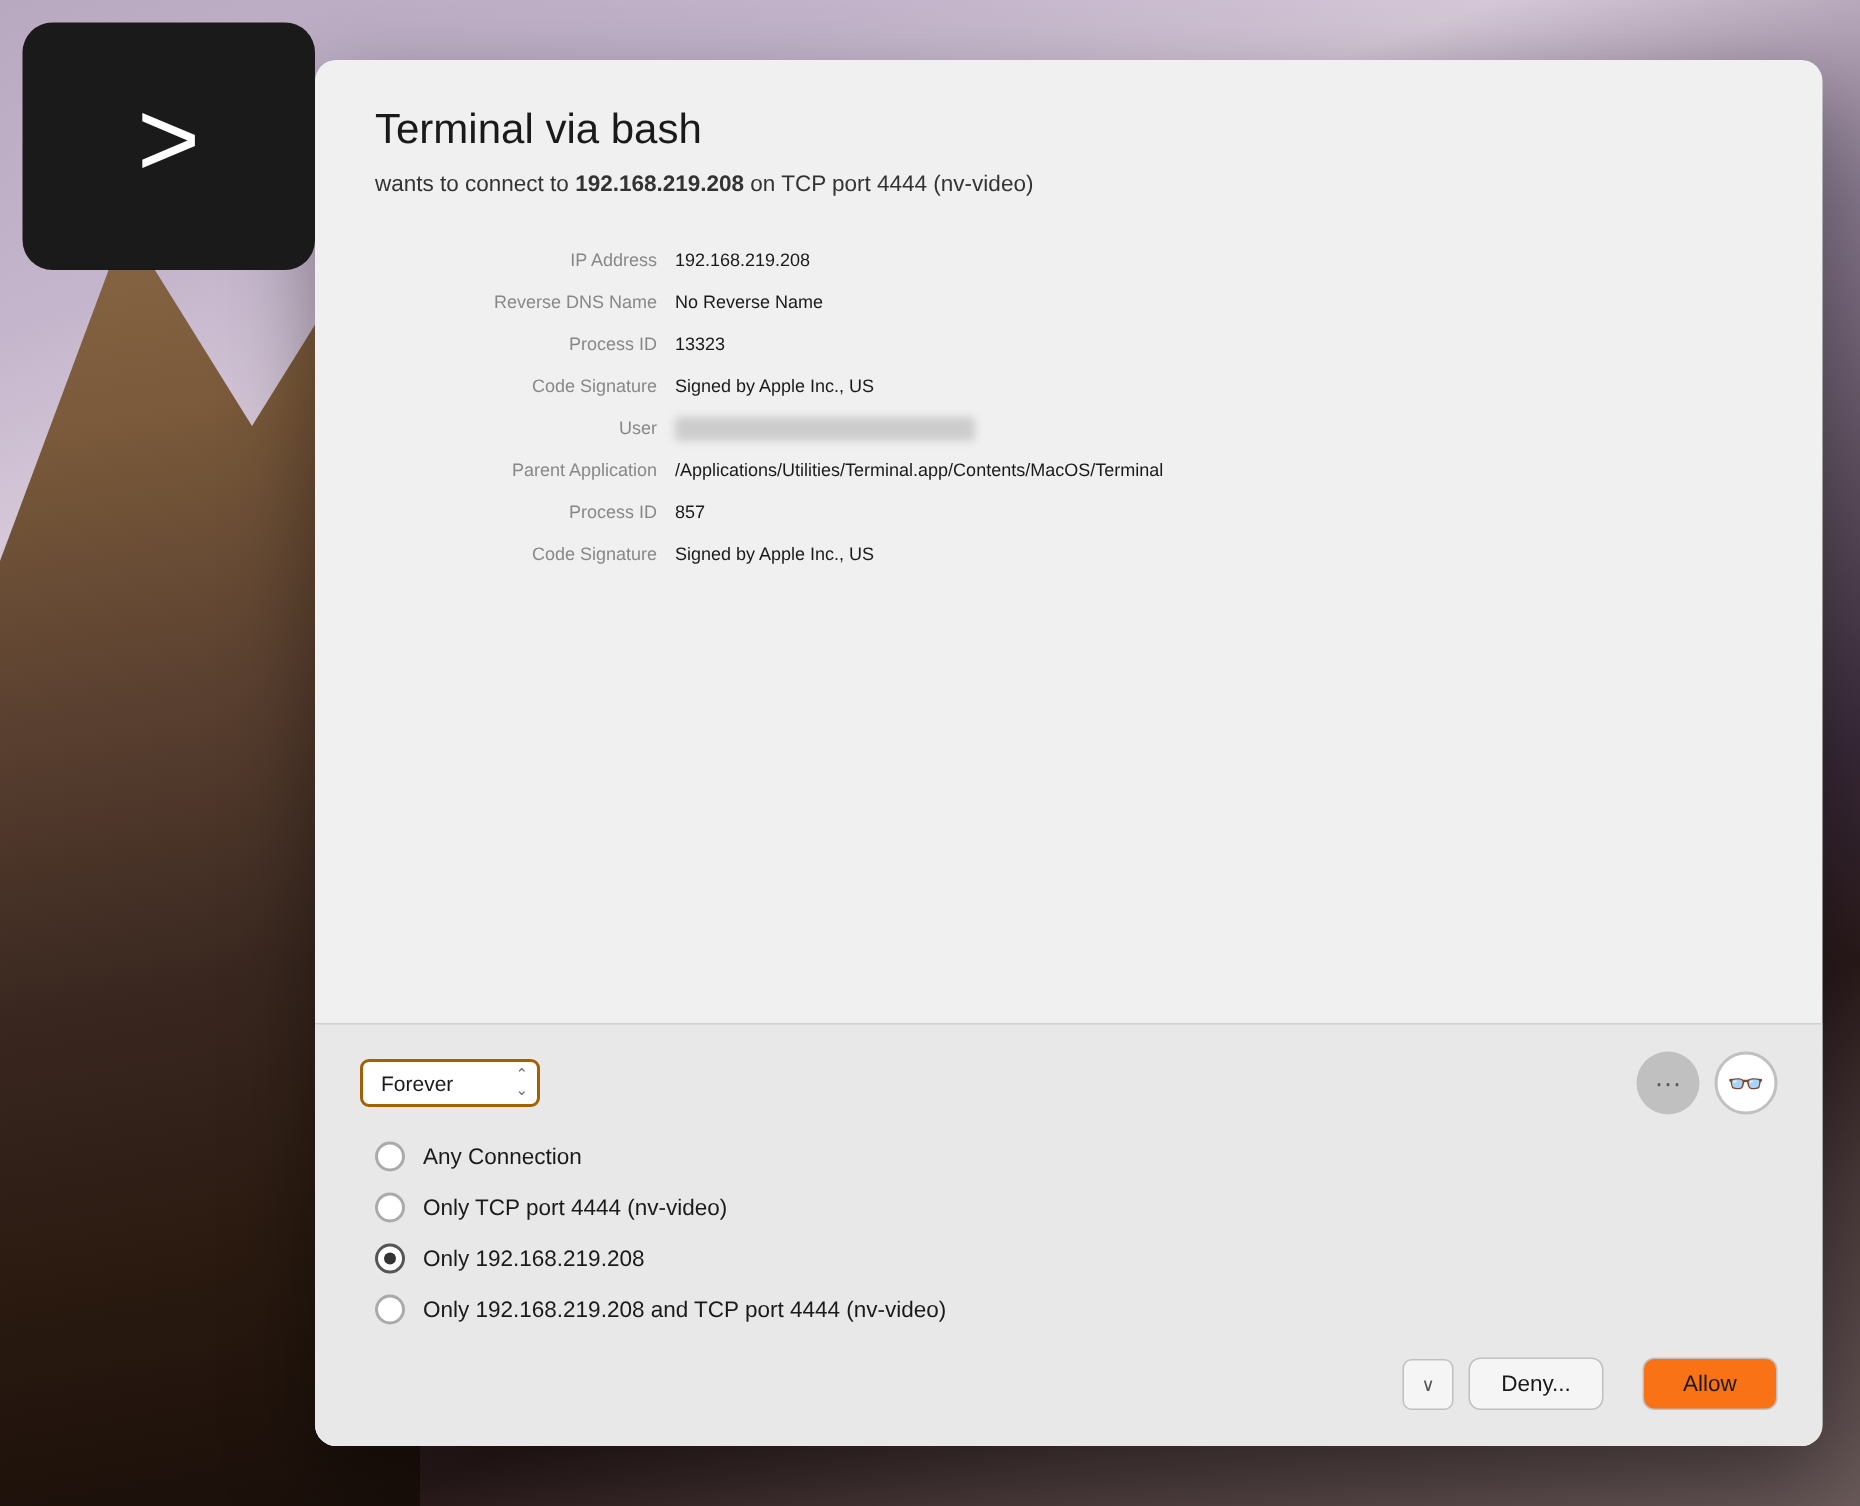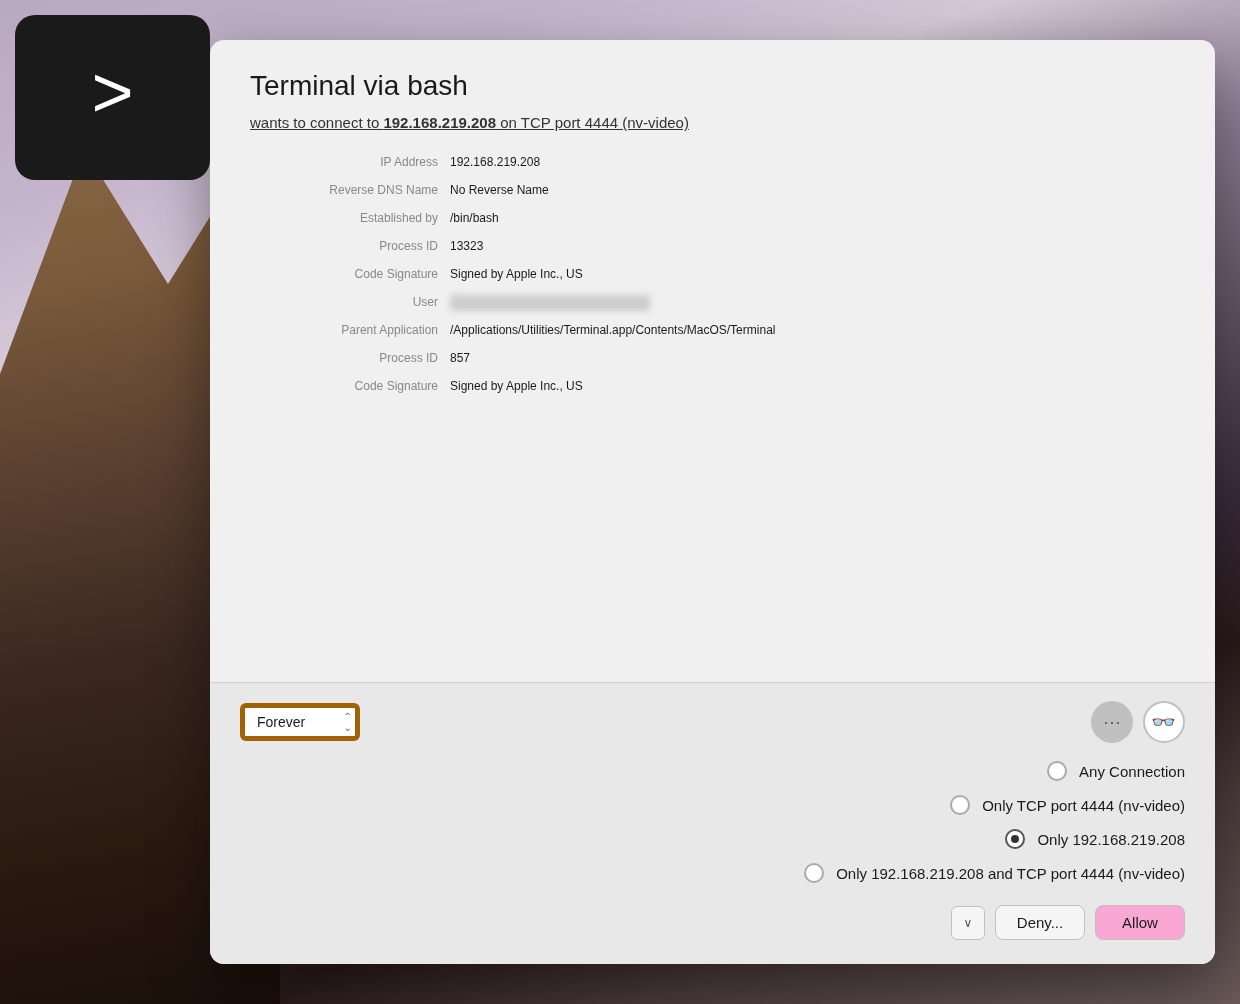--- a/index.html
+++ b/index.html
@@ -98,22 +98,21 @@
     .dialog-title {
       font-size: 28px;
       font-weight: 400;
       color: #1a1a1a;
       margin-bottom: 12px;
     }
 
     .dialog-subtitle {
       font-size: 15px;
       color: #333;
-      margin-bottom: 17px;
-      text-decoration: underline;
+      margin-bottom: 28px;
     }
 
     .dialog-subtitle strong {
       font-weight: 700;
     }
 
     
     .info-table {
       width: 100%;
       border-collapse: collapse;
@@ -157,21 +156,21 @@
     .controls-row {
       display: flex;
       align-items: center;
       margin-bottom: 18px;
     }
 
     .forever-select {
       appearance: none;
       -webkit-appearance: none;
       background: white;
-      border: 5px solid #a16207;
+      border: 2px solid #a16207;
       border-radius: 6px;
       padding: 6px 16px 6px 12px;
       font-size: 14px;
       color: #1a1a1a;
       cursor: pointer;
       position: relative;
       min-width: 120px;
     }
 
     .select-wrapper {
@@ -222,21 +221,20 @@
       gap: 14px;
       margin-bottom: 22px;
       padding-left: 10px;
     }
 
     .radio-option {
       display: flex;
       align-items: center;
       gap: 12px;
       cursor: pointer;
-      justify-content: flex-end;
     }
 
     .radio-circle {
       width: 20px;
       height: 20px;
       border-radius: 50%;
       border: 2px solid #aaa;
       background: white;
       display: flex;
       align-items: center;
@@ -288,22 +286,23 @@
       border-radius: 8px;
       border: 1px solid #c0c0c0;
       background: #f5f5f5;
       font-size: 15px;
       color: #1a1a1a;
       cursor: pointer;
       min-width: 90px;
     }
 
     .action-button.primary {
-      background: #f9a8d4;
+      background: #f97316;
       font-weight: 500;
+      margin-left: 16px;
     }
   </style>
 </head>
 <body>
 
 <div class="wallpaper"></div>
 <div class="mountain"></div>
 
 <div class="terminal-icon">
   <div class="terminal-icon-text">
@@ -320,24 +319,20 @@
 
     <table class="info-table">
       <tbody id="info-rows">
           <tr>
             <td class="label">IP Address</td>
             <td class="value">192.168.219.208</td>
           </tr>
           <tr>
             <td class="label">Reverse DNS Name</td>
             <td class="value">No Reverse Name</td>
-          </tr>
-          <tr>
-            <td class="label">Established by</td>
-            <td class="value">/bin/bash</td>
           </tr>
           <tr>
             <td class="label">Process ID</td>
             <td class="value">13323</td>
           </tr>
           <tr>
             <td class="label">Code Signature</td>
             <td class="value">Signed by Apple Inc., US</td>
           </tr>
           <tr>

